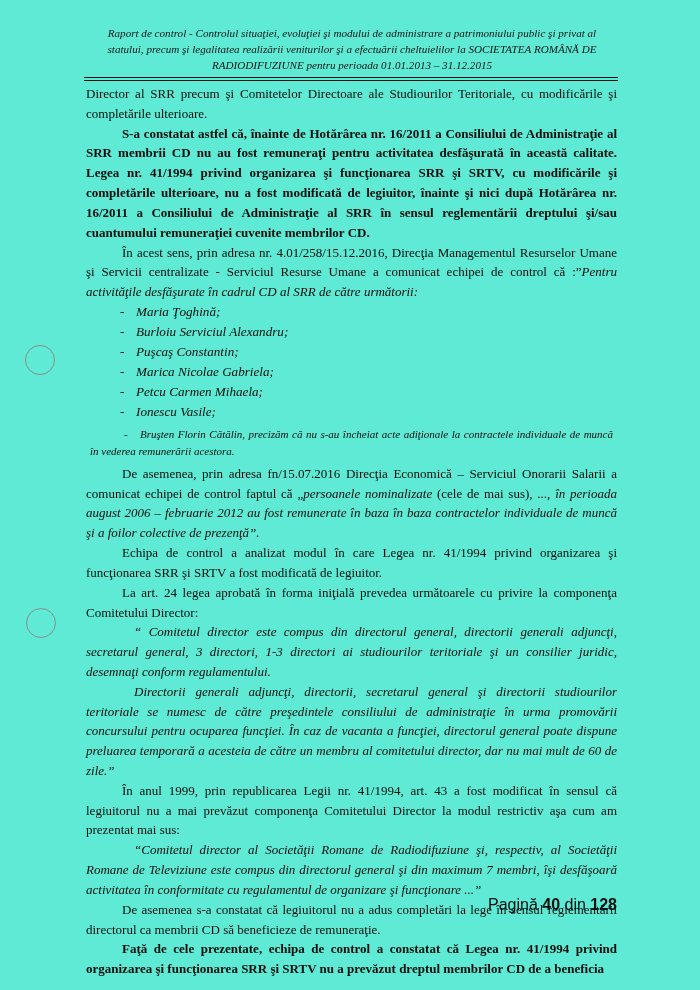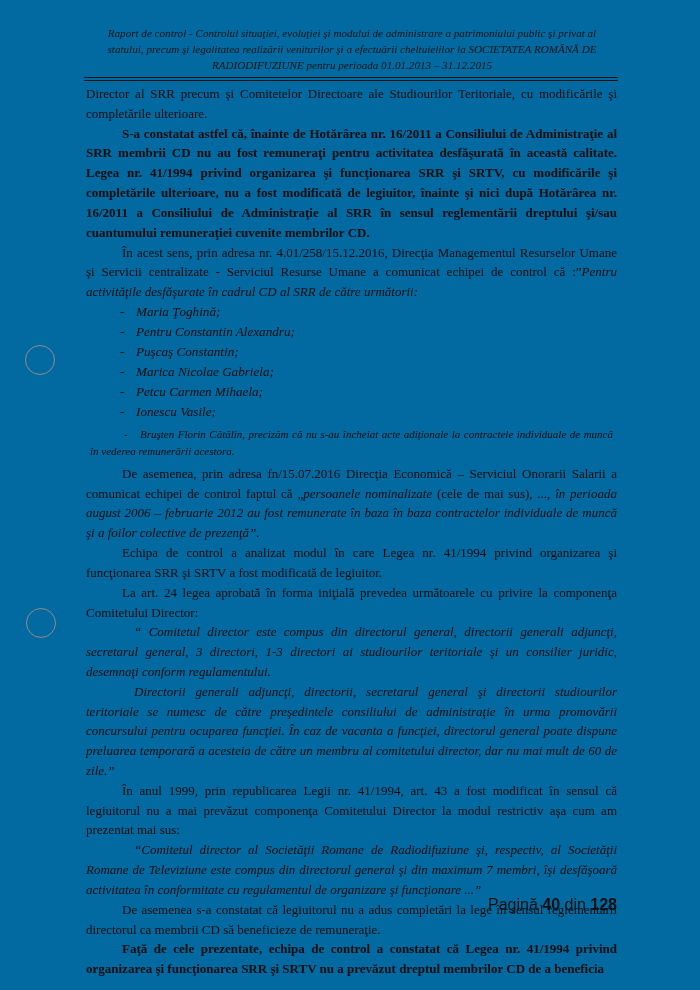--- a/index.html
+++ b/index.html
@@ -6,21 +6,21 @@
   html, body {
     margin: 0;
     padding: 0;
     background: #ffffff;
   }
 
   .page {
     position: relative;
     width: 700px;
     height: 990px;
-    background: #0369a1;
+    background: #5eead4;
     overflow: hidden;
     font-family: "Liberation Serif", "DejaVu Serif", serif;
     color: #0d0d0d;
     box-sizing: border-box;
   }
 
   
   .punch {
     position: absolute;
     width: 28px;
@@ -156,21 +156,21 @@
 
     <p class="para indent"><span>În acest sens, prin adresa nr. 4.01/258/15.12.2016, Direcţia Managementul Resurselor Umane şi Servicii centralizate - Serviciul Resurse Umane a comunicat echipei de control că :”</span><span class="italic">Pentru activităţile desfăşurate în cadrul CD al SRR de către următorii:</span></p>
 
     <ul class="name-list">
       <li>
           <span class="dash">-</span>
           <span>Maria Ţoghină;</span>
         </li>
       <li>
           <span class="dash">-</span>
-          <span>Pentru Constantin Alexandru;</span>
+          <span>Burloiu Serviciul Alexandru;</span>
         </li>
       <li>
           <span class="dash">-</span>
           <span>Puşcaş Constantin;</span>
         </li>
       <li>
           <span class="dash">-</span>
           <span>Marica Nicolae Gabriela;</span>
         </li>
       <li>

